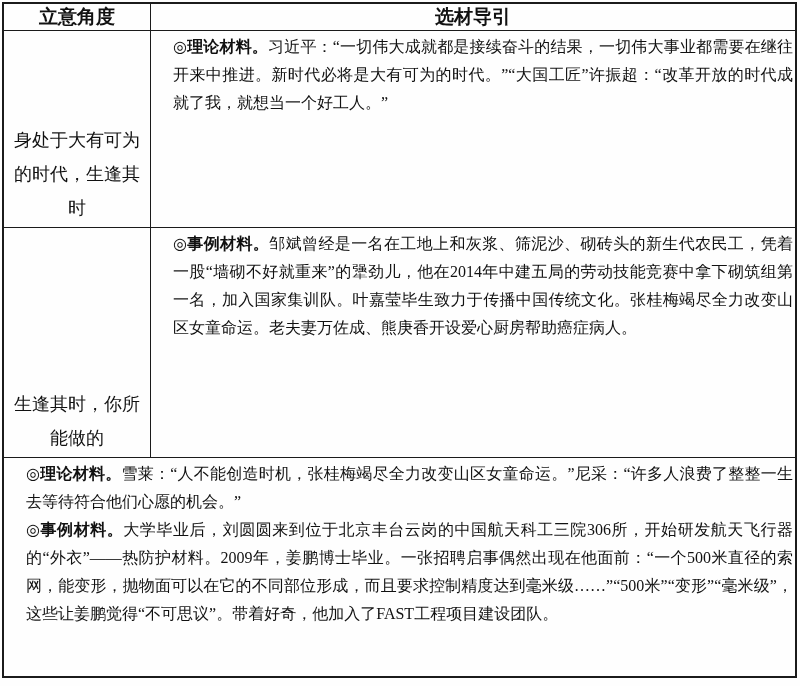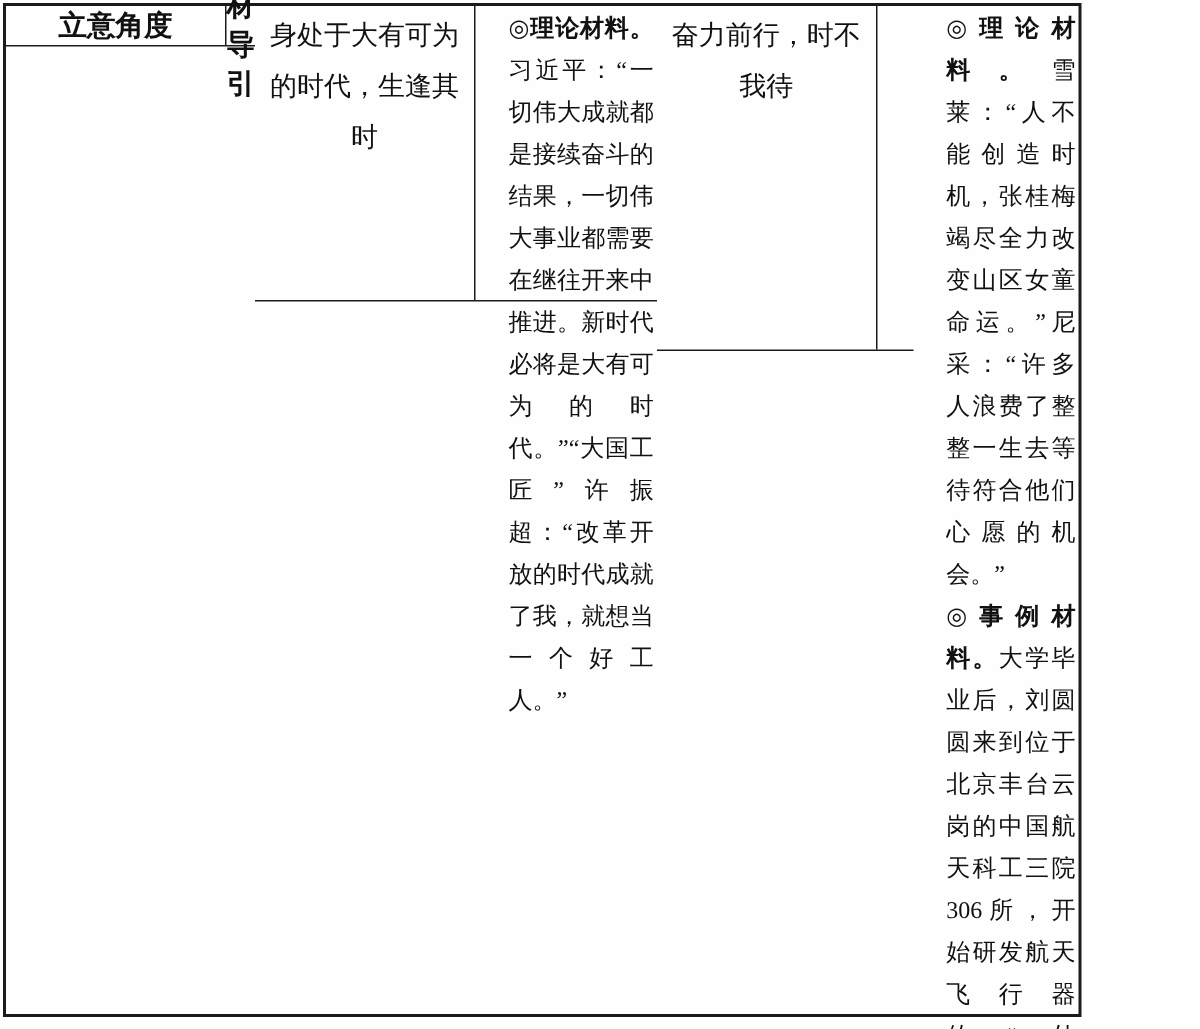--- a/index.html
+++ b/index.html
@@ -13,46 +13,46 @@
     height: 686px;
     background: #fefefe;
     font-family: "Liberation Serif", "DejaVu Serif", serif;
     color: #111111;
     box-sizing: border-box;
   }
   .doc-table {
     position: absolute;
     left: 2px;
     top: 2px;
-    width: 719px;
+    width: 795px;
     height: 676px;
     border: 2px solid #1b1b1b;
     display: flex;
-    flex-direction: row;
+    flex-direction: column;
     box-sizing: border-box;
     background: #fefefe;
   }
   .t-row {
     display: flex;
     flex-direction: row;
     border-bottom: 1px solid #1b1b1b;
     box-sizing: border-box;
     min-height: 0;
   }
   .t-row:last-child { border-bottom: none; }
   .t-row.header-row { height: 27px; }
   .t-row.row-1 { height: 197px; }
   .t-row.row-2 { height: 230px; }
   .t-row.row-3 { flex: 1; }
   .cell-left {
     width: 147px;
     border-right: 1px solid #1b1b1b;
     box-sizing: border-box;
     display: flex;
-    align-items: flex-start;
+    align-items: flex-end;
     justify-content: center;
     text-align: center;
     flex-shrink: 0;
     padding: 2px 8px;
   }
   .cell-right {
     flex: 1;
     box-sizing: border-box;
     min-width: 0;
   }
@@ -103,23 +103,24 @@
       <div class="cell-left">
         <span class="angle-text">身处于大有可为的时代，生逢其时</span>
       </div>
       <div class="cell-right content-cell">
         <p class="material-para"><span class="material-label">◎理论材料。</span><span>习近平：“一切伟大成就都是接续奋斗的结果，一切伟大事业都需要在继往开来中推进。新时代必将是大有可为的时代。”“大国工匠”许振超：“改革开放的时代成就了我，就想当一个好工人。”</span></p>
       </div>
     </div>
 
     <div class="t-row row-2">
       <div class="cell-left">
-        <span class="angle-text">奋力前行，时不我待</span>
+        <span class="angle-text">生逢其时，你所能做的</span>
       </div>
       <div class="cell-right content-cell">
+        <p class="material-para"><span class="material-label">◎事例材料。</span><span>邹斌曾经是一名在工地上和灰浆、筛泥沙、砌砖头的新生代农民工，凭着一股“墙砌不好就重来”的犟劲儿，他在2014年中建五局的劳动技能竞赛中拿下砌筑组第一名，加入国家集训队。叶嘉莹毕生致力于传播中国传统文化。张桂梅竭尽全力改变山区女童命运。老夫妻万佐成、熊庚香开设爱心厨房帮助癌症病人。</span></p>
       </div>
     </div>
 
     <div class="t-row row-3">
       <div class="cell-right content-cell">
         <p class="material-para"><span class="material-label">◎理论材料。</span><span>雪莱：“人不能创造时机，张桂梅竭尽全力改变山区女童命运。”尼采：“许多人浪费了整整一生去等待符合他们心愿的机会。”</span></p>
         <p class="material-para"><span class="material-label">◎事例材料。</span><span>大学毕业后，刘圆圆来到位于北京丰台云岗的中国航天科工三院306所，开始研发航天飞行器的“外衣”——热防护材料。2009年，姜鹏博士毕业。一张招聘启事偶然出现在他面前：“一个500米直径的索网，能变形，抛物面可以在它的不同部位形成，而且要求控制精度达到毫米级……”“500米”“变形”“毫米级”，这些让姜鹏觉得“不可思议”。带着好奇，他加入了FAST工程项目建设团队。</span></p>
       </div>
     </div>
 

